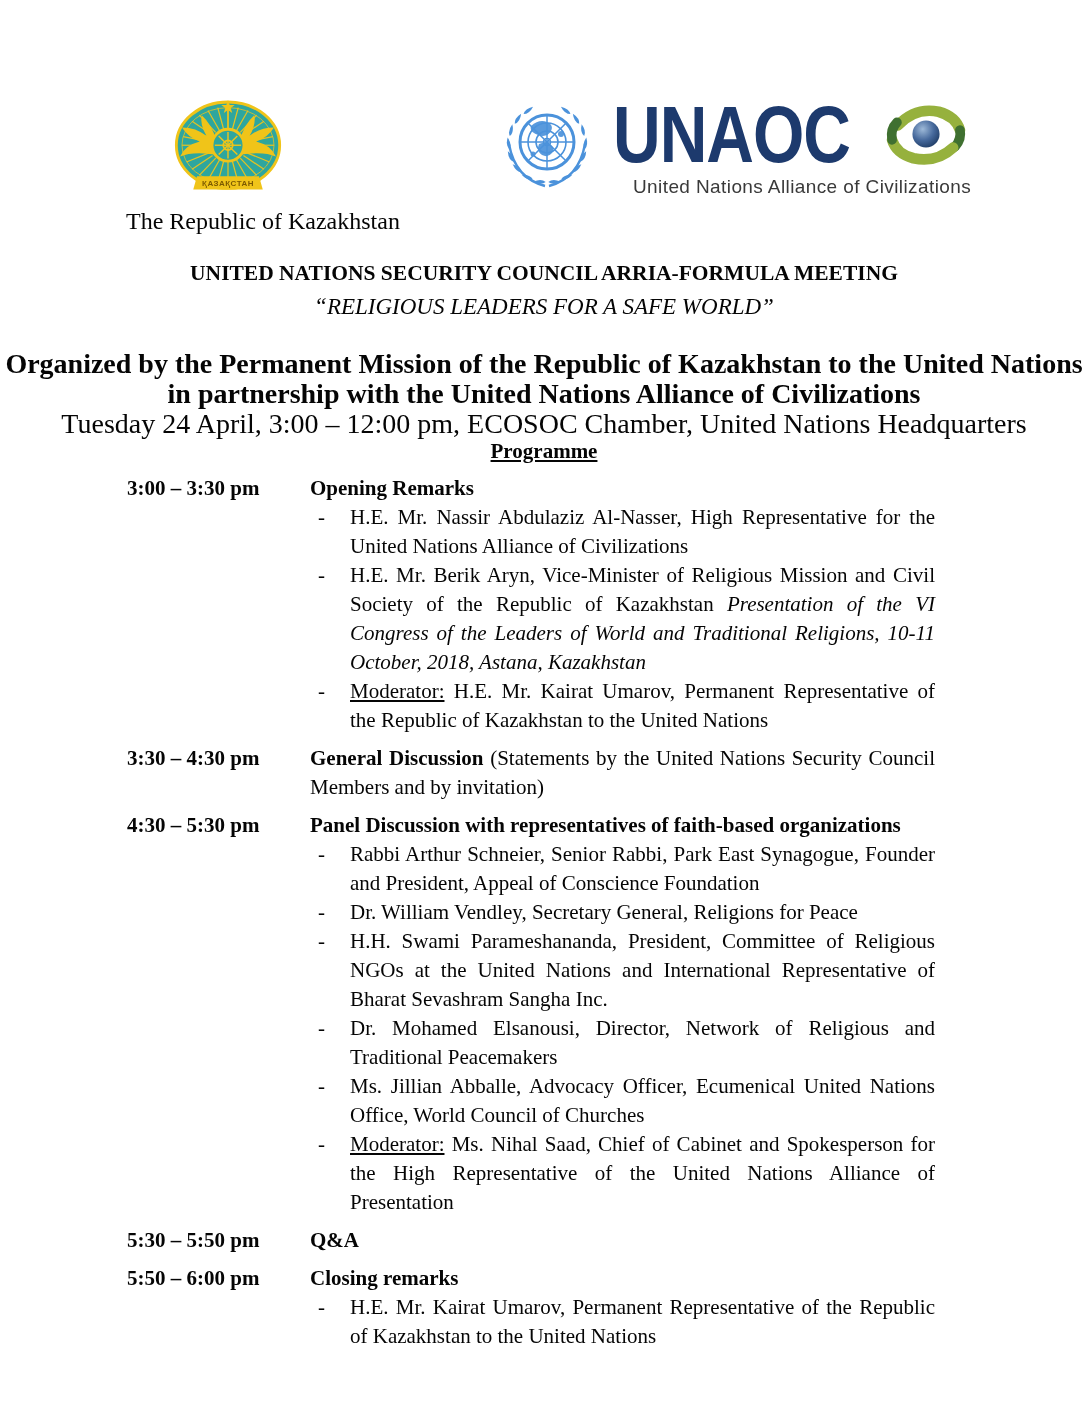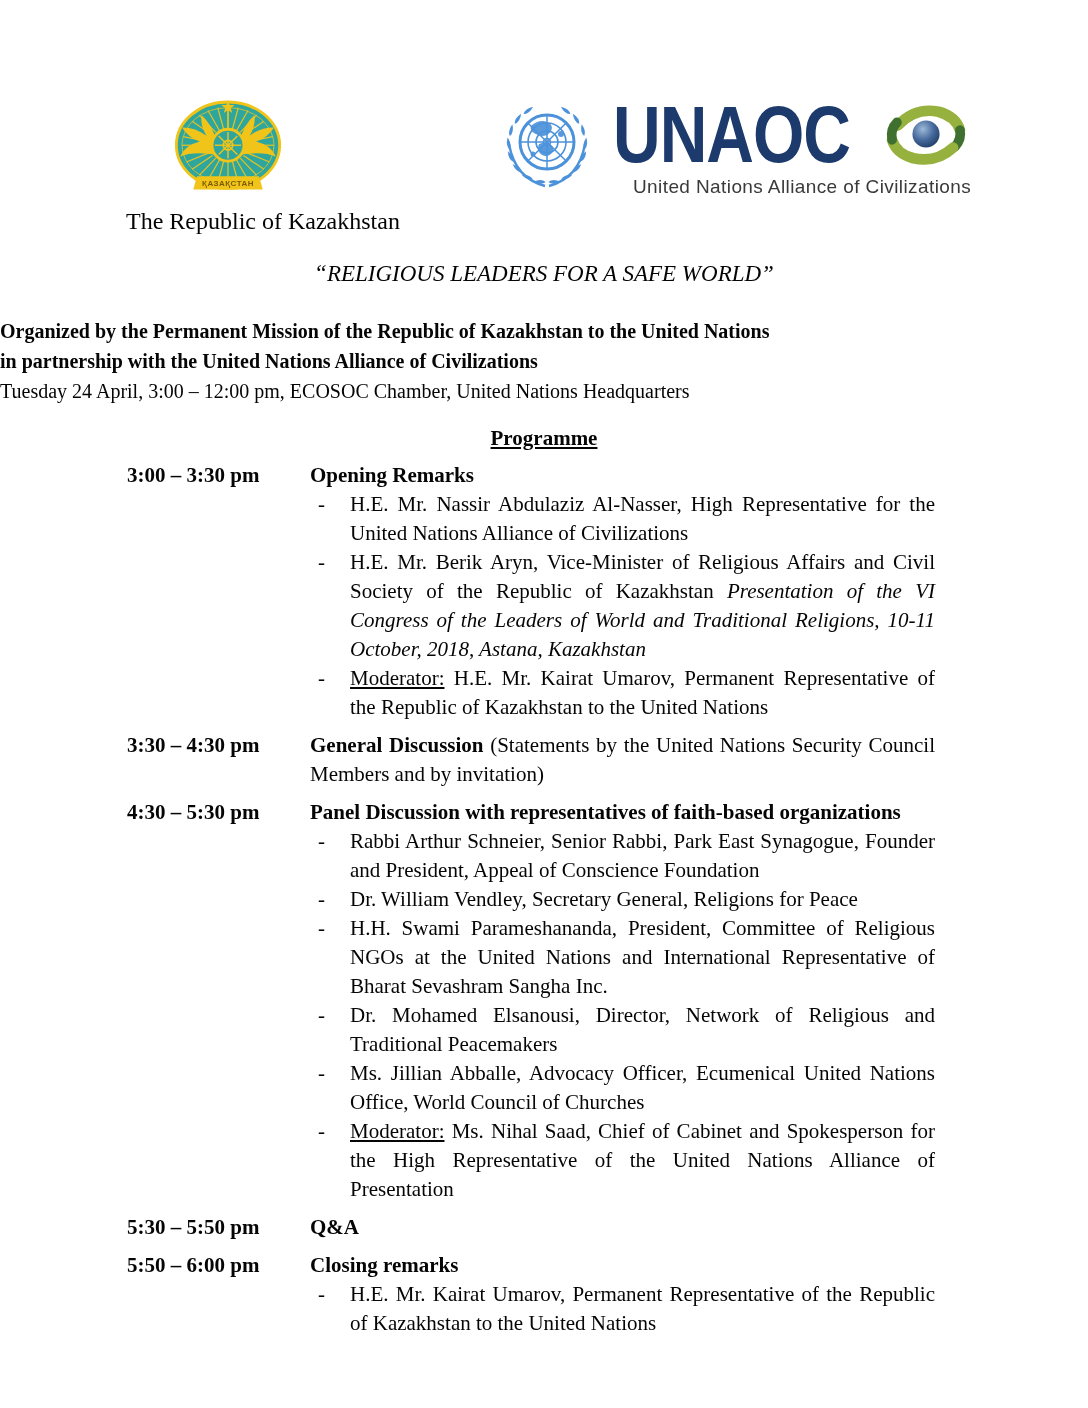--- a/index.html
+++ b/index.html
@@ -33,25 +33,25 @@
     position:absolute;left:146px;top:80px;
     font-family:"Liberation Sans","DejaVu Sans",sans-serif;
     font-size:19px;letter-spacing:0.4px;color:#3a3a3a;white-space:nowrap;
   }
   .unaoc-swirl{position:absolute;right:0;top:8px;}
   
   .title-block{margin-top:22px;text-align:center;line-height:33px;}
   .meeting-title{font-size:21.5px;font-weight:700;}
   .meeting-subtitle{font-size:23px;font-style:italic;}
   
-  .org-block{margin-top:26px;text-align:left;font-size:20px;line-height:30px;}
+  .org-block{margin-top:26px;text-align:center;font-size:28px;line-height:30px;}
   .org-bold{font-weight:700;}
   
   .programme-heading{
-    margin-top:20px;text-align:center;
+    text-align:center;
     font-size:21px;font-weight:700;text-decoration:underline;
   }
   .sessions{margin-top:10px;padding:0 153px 0 127px;font-size:21px;line-height:29px;}
   .session{display:flex;margin-top:9px;gap:48px;}
   .session:first-child{margin-top:0;}
   .time{width:135px;flex-shrink:0;font-weight:700;white-space:nowrap;}
   .content{flex:1;text-align:justify;}
   .bullet{display:flex;}
   .dash{width:40px;padding-left:8px;box-sizing:border-box;flex-shrink:0;}
   .bullet-text{flex:1;text-align:justify;}
@@ -170,20 +170,21 @@
         <path d="M80,27 Q82,36 75,44" fill="none" stroke="#3f7030" stroke-width="10" stroke-linecap="round"></path>
         <path d="M73,45 Q56,61 32,56 Q14,51 10,37" fill="none" stroke="#96b13d" stroke-width="11" stroke-linecap="round"></path>
         <path d="M10,37 Q8,26 15,19" fill="none" stroke="#3f7030" stroke-width="10" stroke-linecap="round"></path>
         <circle cx="45" cy="31" r="14" fill="url(#sphereGrad)"></circle>
       </svg>
       <div class="unaoc-tagline">United Nations Alliance of Civilizations</div>
     </div>
   </div>
 
   <div class="title-block">
+    <div class="meeting-title">UNITED NATIONS SECURITY COUNCIL ARRIA-FORMULA MEETING</div>
     <div class="meeting-subtitle">“RELIGIOUS LEADERS FOR A SAFE WORLD”</div>
   </div>
 
   <div class="org-block">
     <div class="org-bold">Organized by the Permanent Mission of the Republic of Kazakhstan to the United Nations</div>
     <div class="org-bold">in partnership with the United Nations Alliance of Civilizations</div>
     <div>Tuesday 24 April, 3:00 – 12:00 pm, ECOSOC Chamber, United Nations Headquarters</div>
   </div>
 
   <div class="programme-heading">Programme</div>
@@ -191,21 +192,21 @@
       <div class="session">
         <div class="time">3:00 – 3:30 pm</div>
         <div class="content">
           <div class="session-title"><span class="seg-bold">Opening Remarks</span></div>
           <div class="bullet">
             <span class="dash">-</span>
             <div class="bullet-text"><span class="seg-normal">H.E. Mr. Nassir Abdulaziz Al-Nasser, High Representative for the United Nations Alliance of Civilizations</span></div>
           </div>
           <div class="bullet">
             <span class="dash">-</span>
-            <div class="bullet-text"><span class="seg-normal">H.E. Mr. Berik Aryn, Vice-Minister of Religious Affairs and Civil Society of the Republic of Kazakhstan </span><span class="seg-italic">Presentation of the VI Congress of the Leaders of World and Traditional Religions, 10-11 October, 2018, Astana, Kazakhstan</span></div>
+            <div class="bullet-text"><span class="seg-normal">H.E. Mr. Berik Aryn, Vice-Minister of Religious Mission and Civil Society of the Republic of Kazakhstan </span><span class="seg-italic">Presentation of the VI Congress of the Leaders of World and Traditional Religions, 10-11 October, 2018, Astana, Kazakhstan</span></div>
           </div>
           <div class="bullet">
             <span class="dash">-</span>
             <div class="bullet-text"><span class="seg-underline">Moderator:</span><span class="seg-normal"> H.E. Mr. Kairat Umarov, Permanent Representative of the Republic of Kazakhstan to the United Nations</span></div>
           </div>
         </div>
       </div>
       <div class="session">
         <div class="time">3:30 – 4:30 pm</div>
         <div class="content">

